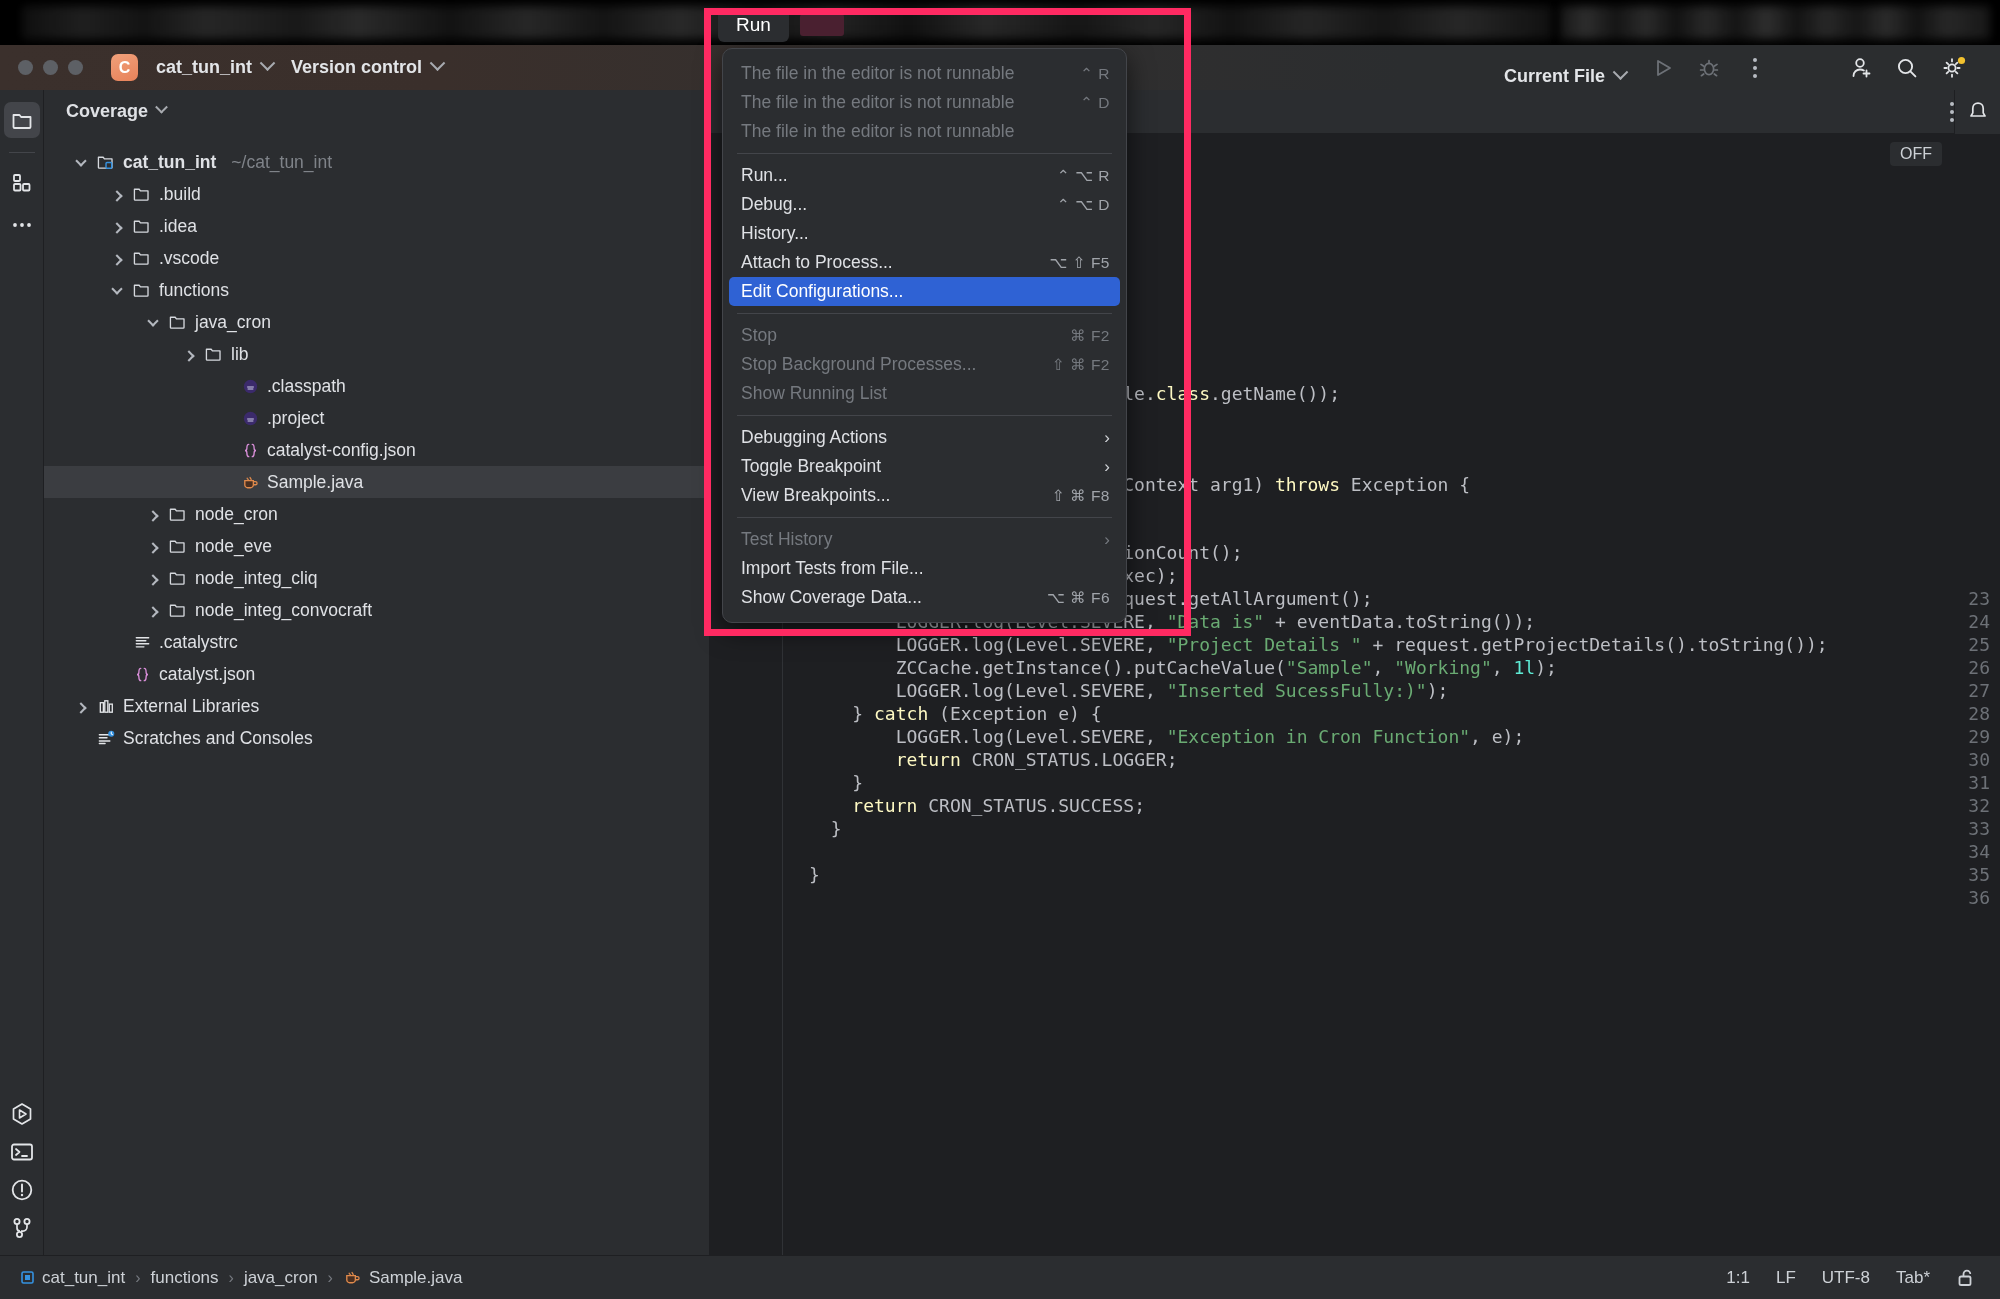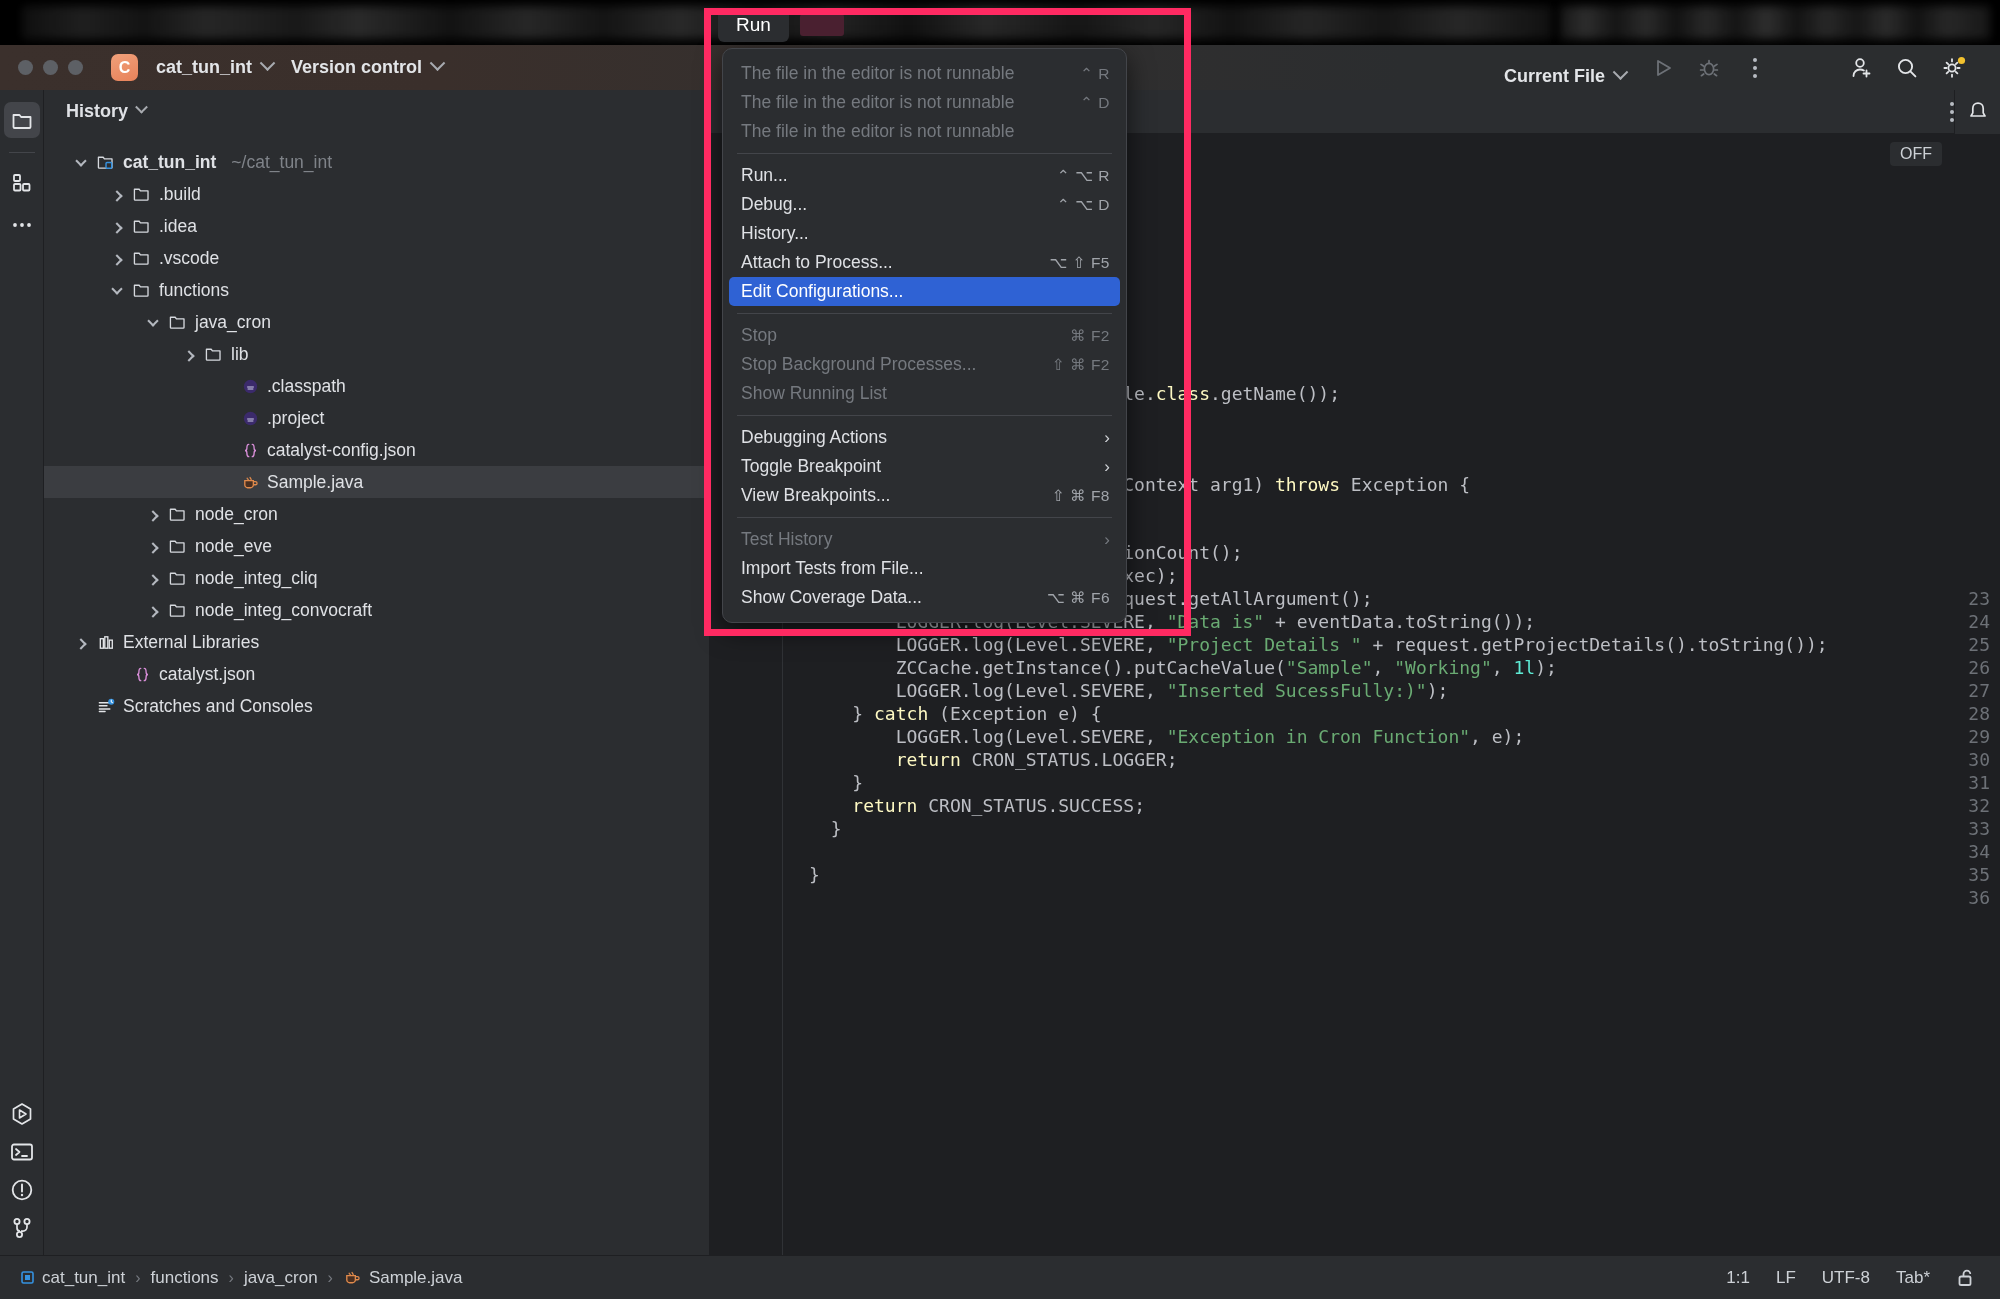--- a/index.html
+++ b/index.html
@@ -256,21 +256,21 @@
               <circle cx="18" cy="6.5" r="2.6" fill="none" stroke="#e3e5e8" stroke-width="1.8"></circle>
               <circle cx="10.5" cy="19.5" r="2.6" fill="none" stroke="#e3e5e8" stroke-width="1.8"></circle>
               <path d="M8 9.1 v4 a3 3 0 0 0 3 3 h0 M18 9.1 v3 a4 4 0 0 1 -4 4 h-2" fill="none" stroke="#e3e5e8" stroke-width="1.7"></path>
             </svg>
           </div>
         </div>
       </div>
 
       <div class="project">
         <div class="project-head">
-          <span class="t">History</span>
+          <span class="t">Coverage</span>
           <span class="chev" style="width:9px;height:9px"></span>
         </div>
         <div class="tree" id="tree">
             <div class="trow" style="padding-left: 28px;">
               <span class="tw"><i class="arrow-d"></i></span>
               <span style="display: flex;">
                 <svg width="19" height="19" viewBox="0 0 20 20">
                   <path d="M1.5 4.5 h5 l1.3 1.7 h8 v9 a.8 .8 0 0 1 -.8 .8 H2.3 a.8 .8 0 0 1 -.8 -.8 Z" fill="none" stroke="#d6d9de" stroke-width="1.4" stroke-linejoin="round"></path>
                   <rect x="9.5" y="10" width="6" height="6" rx="1" fill="#2b2d30" stroke="#3592e0" stroke-width="1.5"></rect>
                 </svg>
@@ -404,40 +404,49 @@
             </div>
             <div class="trow" style="padding-left: 100px;">
               <span class="tw"><i class="arrow-r"></i></span>
               <span style="display: flex;">
                 <svg width="19" height="19" viewBox="0 0 20 20">
                   <path d="M1.5 4.5 h5 l1.3 1.7 h8 v9 a.8 .8 0 0 1 -.8 .8 H2.3 a.8 .8 0 0 1 -.8 -.8 Z" fill="none" stroke="#d6d9de" stroke-width="1.4" stroke-linejoin="round"></path>
                 </svg>
               </span>
               <span class="tname">node_integ_convocraft</span>
             </div>
+            <div class="trow" style="padding-left: 64px;">
+              <span class="tw"></span>
+              <span style="display: flex;">
+                <svg width="19" height="19" viewBox="0 0 20 20">
+                  <path d="M3.5 5 h13 M3.5 8.2 h10 M3.5 11.4 h13 M3.5 14.6 h8" stroke="#e3e5e8" stroke-width="1.5" stroke-linecap="round"></path>
+                </svg>
+              </span>
+              <span class="tname">.catalystrc</span>
+            </div>
+            <div class="trow" style="padding-left: 64px;">
+              <span class="tw"></span>
+              <span style="display: flex;">
+                <svg width="19" height="19" viewBox="0 0 20 20">
+                  <path d="M8.2 3.5 c-2 0-2 2.6-2 4 c0 1.4-1 2.5-2 2.5 c1 0 2 1.1 2 2.5 c0 1.4 0 4 2 4" fill="none" stroke="#d98fd9" stroke-width="1.4" stroke-linecap="round"></path>
+                  <path d="M11.8 3.5 c2 0 2 2.6 2 4 c0 1.4 1 2.5 2 2.5 c-1 0-2 1.1-2 2.5 c0 1.4 0 4-2 4" fill="none" stroke="#d98fd9" stroke-width="1.4" stroke-linecap="round"></path>
+                </svg>
+              </span>
+              <span class="tname">catalyst.json</span>
+            </div>
             <div class="trow" style="padding-left: 28px;">
               <span class="tw"><i class="arrow-r"></i></span>
               <span style="display: flex;">
                 <svg width="19" height="19" viewBox="0 0 20 20">
                   <rect x="3.5" y="6" width="3.2" height="10" fill="none" stroke="#e3e5e8" stroke-width="1.4"></rect>
                   <rect x="8.2" y="4" width="3.2" height="12" fill="none" stroke="#e3e5e8" stroke-width="1.4"></rect>
                   <rect x="12.9" y="7.5" width="3.2" height="8.5" fill="none" stroke="#e3e5e8" stroke-width="1.4"></rect>
                 </svg>
               </span>
               <span class="tname">External Libraries</span>
-            </div>
-            <div class="trow" style="padding-left: 64px;">
-              <span class="tw"></span>
-              <span style="display: flex;">
-                <svg width="19" height="19" viewBox="0 0 20 20">
-                  <path d="M8.2 3.5 c-2 0-2 2.6-2 4 c0 1.4-1 2.5-2 2.5 c1 0 2 1.1 2 2.5 c0 1.4 0 4 2 4" fill="none" stroke="#d98fd9" stroke-width="1.4" stroke-linecap="round"></path>
-                  <path d="M11.8 3.5 c2 0 2 2.6 2 4 c0 1.4 1 2.5 2 2.5 c-1 0-2 1.1-2 2.5 c0 1.4 0 4-2 4" fill="none" stroke="#d98fd9" stroke-width="1.4" stroke-linecap="round"></path>
-                </svg>
-              </span>
-              <span class="tname">catalyst.json</span>
             </div>
             <div class="trow" style="padding-left: 28px;">
               <span class="tw"></span>
               <span style="display: flex;">
                 <svg width="19" height="19" viewBox="0 0 20 20">
                   <path d="M2.5 6 h11 M2.5 9.3 h8 M2.5 12.6 h11 M2.5 15.2 h6" stroke="#e3e5e8" stroke-width="1.5" stroke-linecap="round"></path>
                   <circle cx="15" cy="5" r="3.2" fill="#3592e0"></circle>
                   <path d="M15 3.2 v1.9 l1.2 .9" stroke="#fff" stroke-width="1.1" fill="none" stroke-linecap="round"></path>
                 </svg>
               </span>

